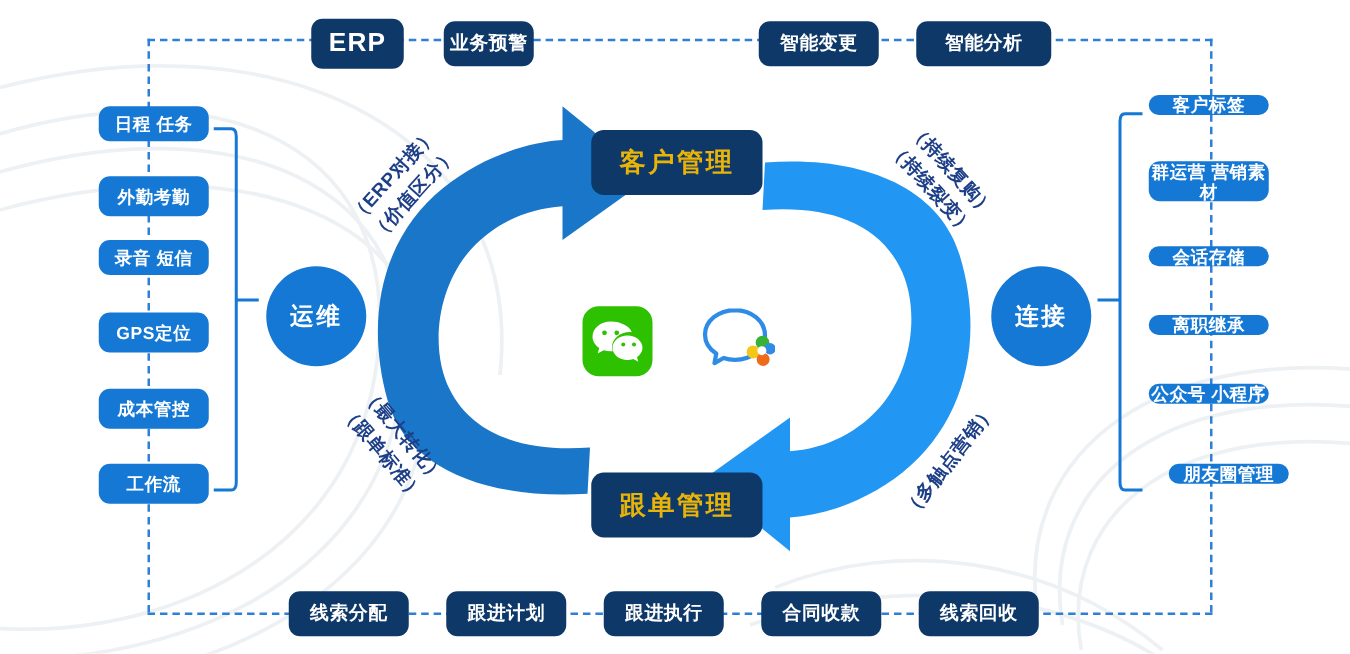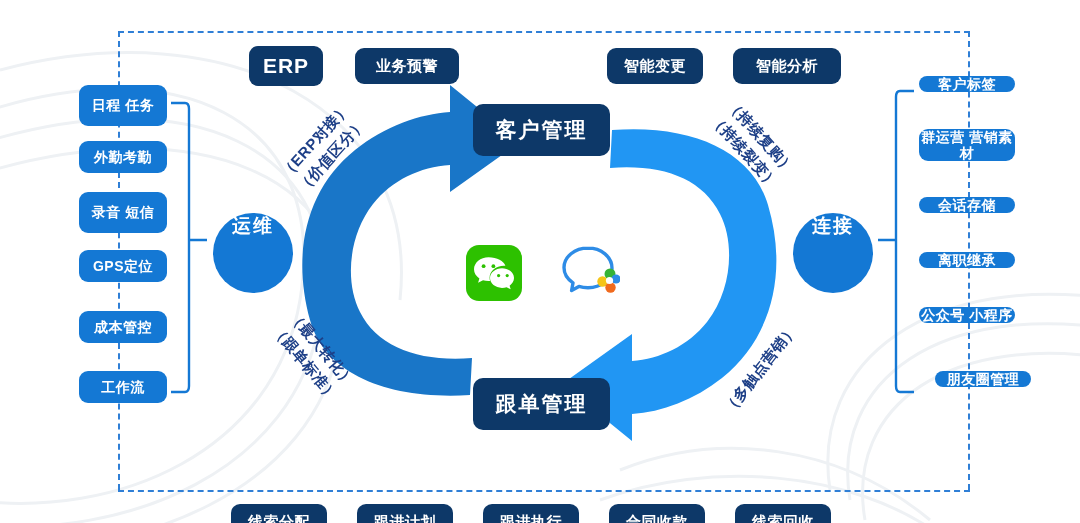--- a/index.html
+++ b/index.html
@@ -20,44 +20,44 @@
   .frame-right{left:968px;top:31px;width:0;height:459px;border-left:2px dashed #2f7fd6;}
   .frame-bottom{left:118px;top:490px;width:852px;height:0;border-top:2px dashed #2f7fd6;}
 
   
   .pill{
     position:absolute;z-index:5;border-radius:9px;
     display:flex;align-items:center;justify-content:center;text-align:center;
     color:#ffffff;line-height:1.15;letter-spacing:0.5px;
     box-sizing:border-box;
   }
-  .pill.navy{background:#0d3868;margin-top:31px;}
+  .pill.navy{background:#0d3868;}
   .pill.blue{background:#1478d4;}
 
   
   .row-item{height:36px;font-size:15px;font-weight:bold;}
   .row-item.erp{font-size:21px;height:40px;letter-spacing:1px;}
 
   
   .side-item{width:88px;font-size:14px;font-weight:bold;}
   .side-item.h1{height:32px;}
-  .side-item.h2{height:41px;}
+  .side-item.h2{height:28px;}
   .side-item-r{width:96px;font-size:14px;font-weight:bold;}
 
   
   .circle{
     position:absolute;z-index:5;border-radius:50%;
     background:#1478d4;color:#fff;font-size:19px;font-weight:bold;
-    display:flex;justify-content:center;letter-spacing:2px;
+    display:flex;align-items:center;justify-content:center;letter-spacing:2px;
   }
 
   
   .center-box{
     position:absolute;z-index:6;background:#0d3868;border-radius:10px;
-    color:#ffffff;font-size:21px;font-weight:bold;letter-spacing:2px;
+    color:#eab308;font-size:21px;font-weight:bold;letter-spacing:2px;
     display:flex;align-items:center;justify-content:center;
   }
 
   
   .bracket{position:absolute;z-index:4;}
 
   
   .ring-label{
     position:absolute;z-index:7;color:#1d3f87;font-weight:bold;font-size:15px;
     white-space:nowrap;line-height:1.45;letter-spacing:0.5px;
@@ -126,21 +126,21 @@
                C 660 359, 688 346, 707 322
                C 732 290, 735 243, 720 214
                C 702 178, 662 164, 610 168
                Z" fill="#2196f3"></path>
     </g>
   </svg>
 
   <div class="pill navy row-item erp" style="left:249px;top:15px;width:74px;">
     <span>ERP</span>
   </div>
-  <div class="pill navy row-item" style="left:355px;top:17px;width:104px;">
+  <div class="pill navy row-item" style="left:355px;top:17px;width:72px;">
     <span>业务预警</span>
   </div>
   <div class="pill navy row-item" style="left:607px;top:17px;width:96px;">
     <span>智能变更</span>
   </div>
   <div class="pill navy row-item" style="left:733px;top:17px;width:108px;">
     <span>智能分析</span>
   </div>
 
   <div class="pill navy row-item" style="left:231px;top:473px;width:96px;">

